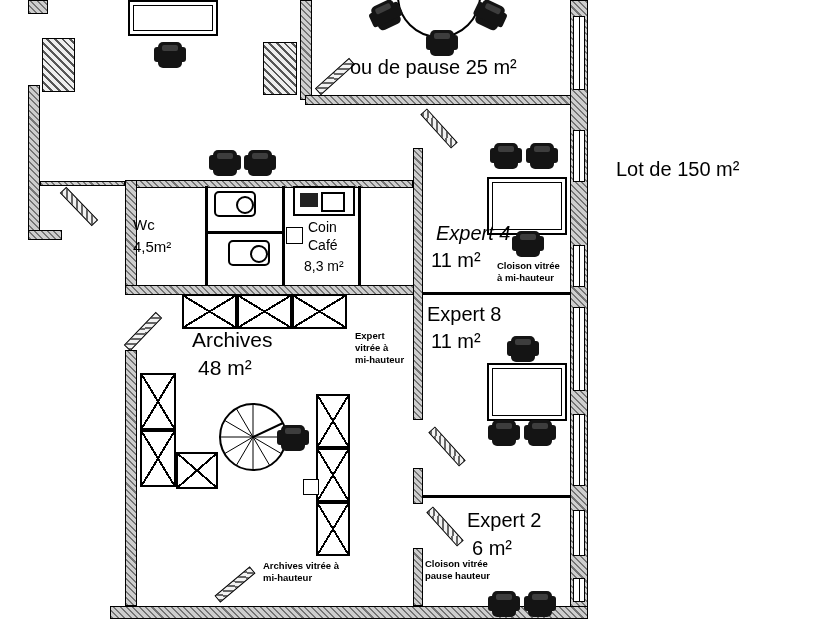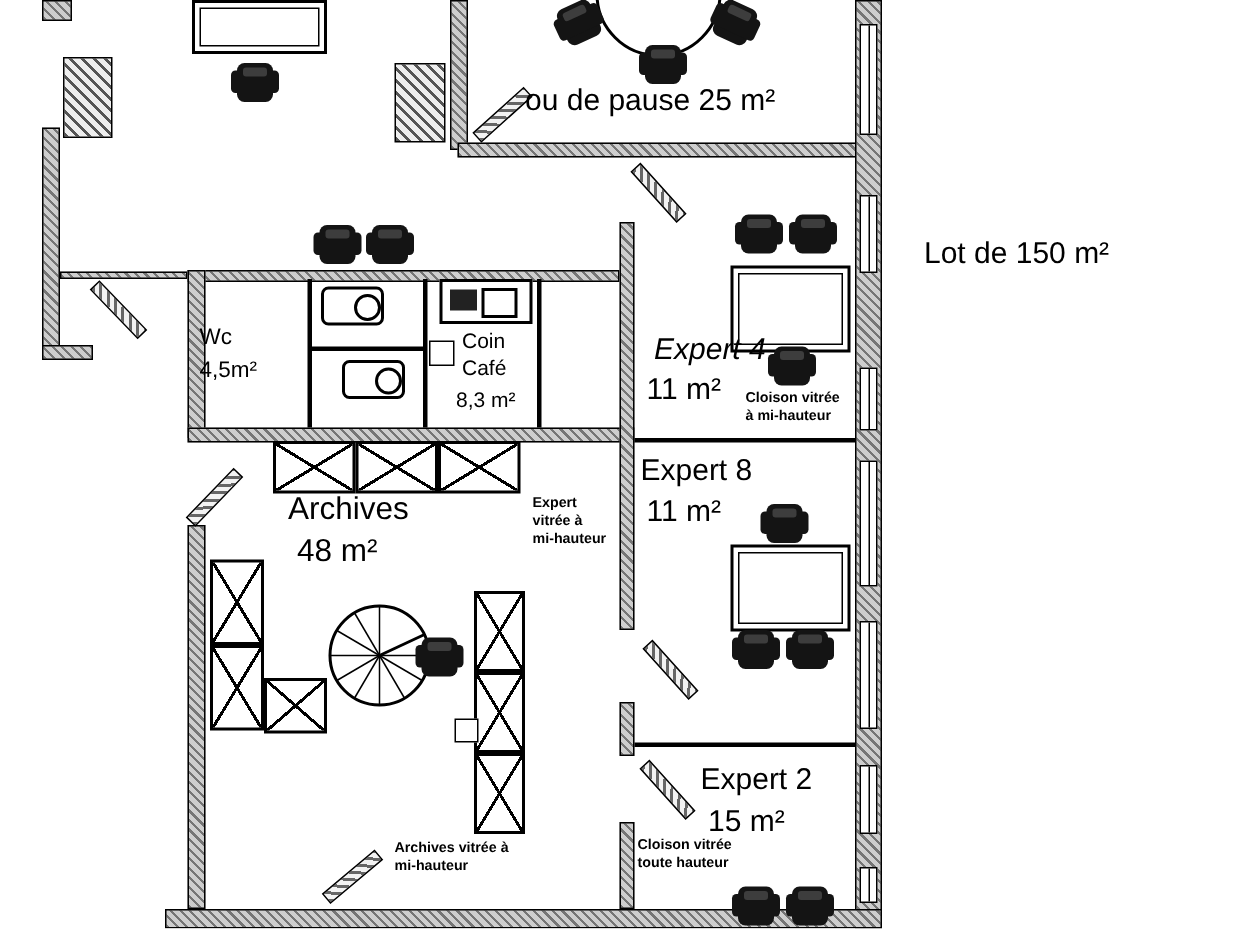--- a/index.html
+++ b/index.html
@@ -158,33 +158,33 @@
   <div class="lbl" style="left:436px;top:221px;font-style:italic;">Expert 4</div>
   <div class="lbl" style="left:431px;top:248px;">11 m²</div>
 
   <div class="lbl" style="left:427px;top:302px;">Expert 8</div>
   <div class="lbl" style="left:431px;top:329px;">11 m²</div>
 
   <div class="lbl" style="left:192px;top:328px;font-size:21px;">Archives</div>
   <div class="lbl" style="left:198px;top:356px;font-size:21px;">48 m²</div>
 
   <div class="lbl" style="left:467px;top:508px;">Expert 2</div>
-  <div class="lbl" style="left:472px;top:536px;">15 m²</div>
+  <div class="lbl" style="left:472px;top:536px;">6 m²</div>
 
   <div class="lbl-small" style="left:497px;top:260px;">
     <span>Cloison vitrée</span>
     <span>à mi-hauteur</span>
   </div>
   <div class="lbl-small" style="left:355px;top:330px;">
     <span>Expert</span>
     <span>vitrée à</span>
     <span>mi-hauteur</span>
   </div>
   <div class="lbl-small" style="left:425px;top:558px;">
     <span>Cloison vitrée</span>
-    <span>toute hauteur</span>
+    <span>pause hauteur</span>
   </div>
   <div class="lbl-small" style="left:263px;top:560px;">
     <span>Archives vitrée à</span>
     <span>mi-hauteur</span>
   </div>
 
 </div>
 
 </body></html>

